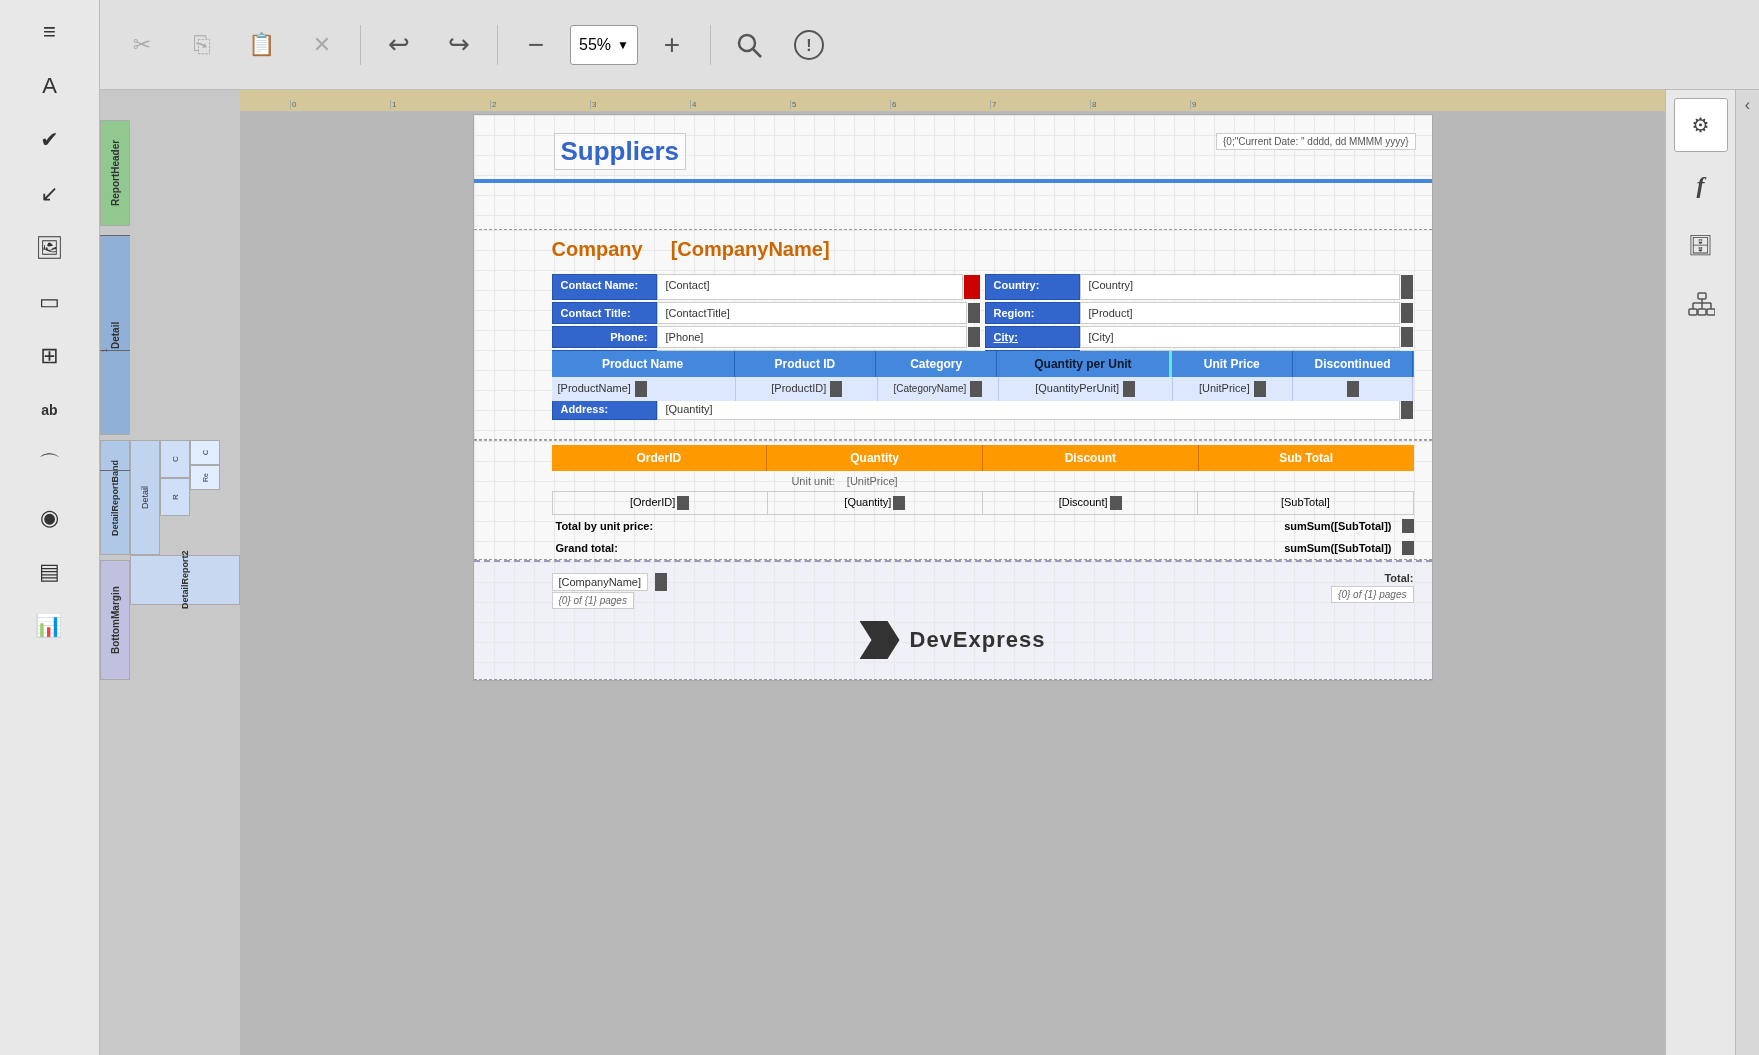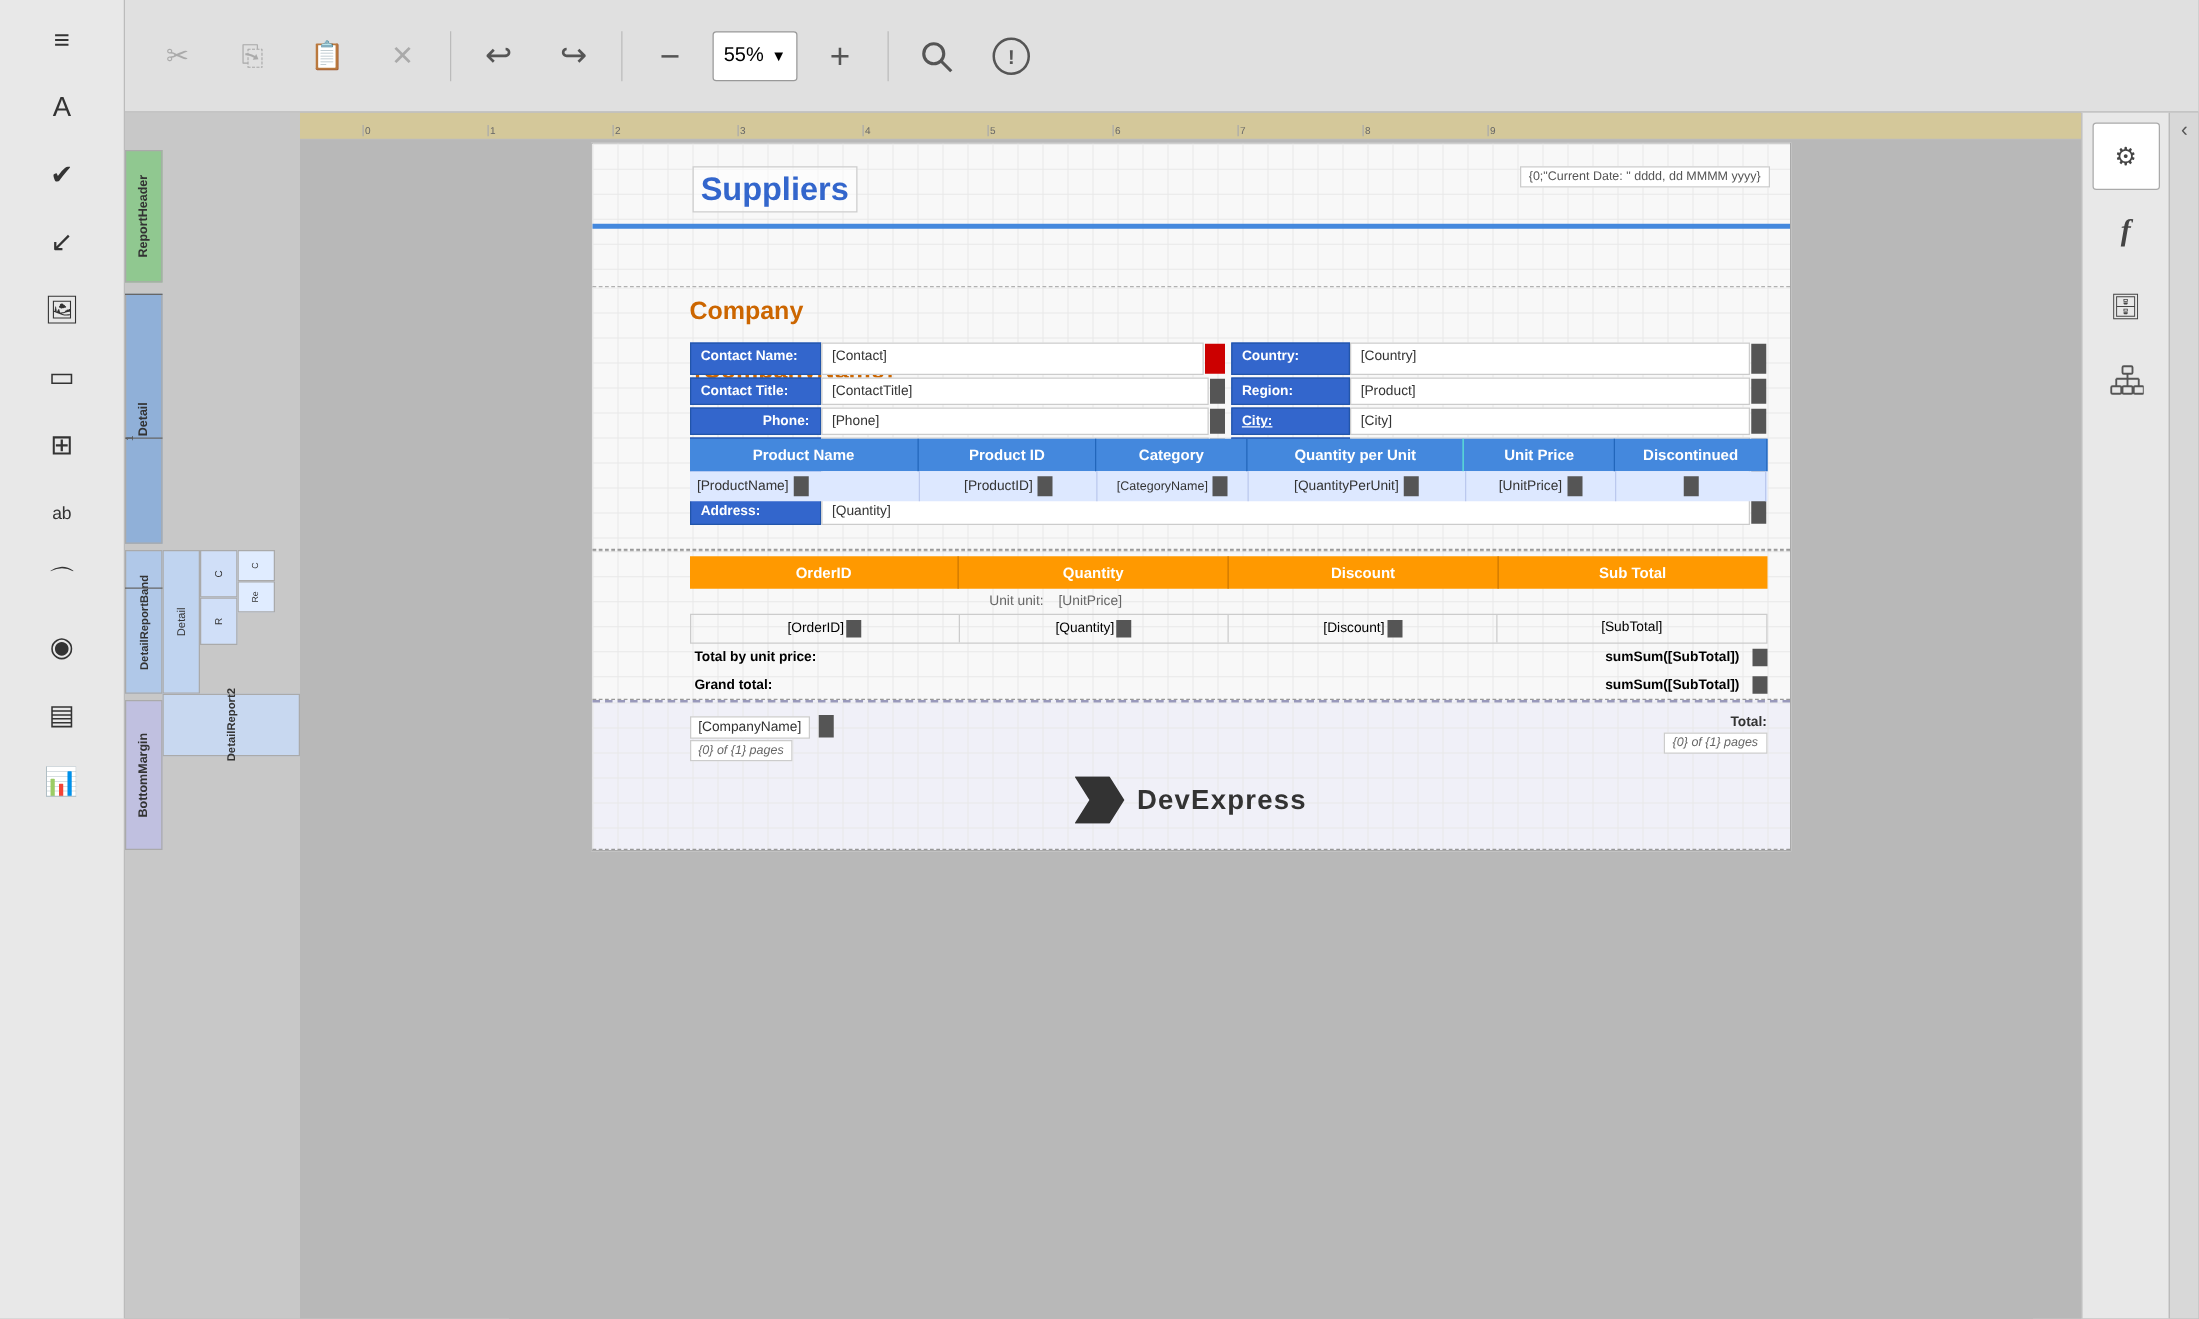--- a/index.html
+++ b/index.html
@@ -260,21 +260,21 @@
 <body>
 
 <div class="left-toolbar">
   <div class="tool-btn">≡</div>
   <div class="tool-btn">A</div>
   <div class="tool-btn">✔</div>
   <div class="tool-btn">↙</div>
   <div class="tool-btn">🖼</div>
   <div class="tool-btn">▭</div>
   <div class="tool-btn">⊞</div>
-  <div class="tool-btn" style="font-size:14px;font-weight:normal;">ab</div>
+  <div class="tool-btn" style="font-size:14px;font-weight:bold;">ab</div>
   <div class="tool-btn">⌒</div>
   <div class="tool-btn">◉</div>
   <div class="tool-btn">▤</div>
   <div class="tool-btn">📊</div>
 </div>
 
 <div class="main-area">
 
   <div class="top-toolbar">
     <div class="toolbar-btn disabled">✂</div>
@@ -369,21 +369,21 @@
 
           <span class="rpt-title" style="position:absolute;top:18px;left:80px;font-size:26px;color:#3366cc;font-weight:bold;border:1px solid #ccc;padding:2px 6px;background:rgba(255,255,255,0.5);">Suppliers</span>
 
           <div class="rpt-date" style="position:absolute;top:18px;right:16px;font-size:10px;color:#555;border:1px solid #ccc;padding:2px 6px;background:white;max-width:220px;">{0;"Current Date: " dddd, dd MMMM yyyy}</div>
 
           <div style="position:absolute;top:64px;left:0;right:0;height:4px;background:#4488dd;"></div>
         </div>
 
         <div class="band-content detail-content" style="position:relative;min-height:210px;background-image:linear-gradient(to right,#e8e8e8 1px,transparent 1px),linear-gradient(to bottom,#e8e8e8 1px,transparent 1px);background-size:20px 20px;background-color:#f8f8f8;">
 
-          <div style="position:absolute;top:8px;left:78px;display:flex;align-items:flex-start;gap:24px;flex-direction:column;">
+          <div style="position:absolute;top:8px;left:78px;display:flex;align-items:flex-end;gap:24px;">
             <span style="font-size:20px;color:#cc6600;font-weight:bold;">Company</span>
             <span style="font-size:20px;color:#cc6600;font-weight:bold;margin-left:4px;">[CompanyName]</span>
           </div>
 
           <div style="position:absolute;top:44px;left:78px;right:18px;">
 
             <div style="display:flex;gap:0;margin-bottom:2px;">
               <div style="display:flex;flex:1;">
                 <div class="field-label-box" style="background:#3366cc;color:white;font-size:11px;font-weight:bold;padding:4px 8px;min-width:105px;border:1px solid #2255aa;">Contact Name:</div>
                 <div class="field-val-box" style="font-size:11px;padding:4px 8px;border:1px solid #ccc;background:white;flex:1;min-width:80px;">[Contact]</div>
@@ -447,21 +447,21 @@
               <div class="field-val-box" style="font-size:11px;padding:4px 8px;border:1px solid #ccc;background:white;flex:1;">[Quantity]</div>
               <div style="width:12px;background:#555;margin:1px;flex-shrink:0;"></div>
             </div>
           </div>
 
           <div style="position:absolute;bottom:38px;left:78px;right:18px;">
             <div class="tbl-header" style="background:#4488dd;">
               <div class="tbl-header-cell" style="flex:1.6;font-size:12px;font-weight:bold;color:white;padding:6px 8px;border-right:1px solid #2266bb;text-align:center;">Product Name</div>
               <div class="tbl-header-cell" style="flex:1.2;font-size:12px;font-weight:bold;color:white;padding:6px 8px;border-right:1px solid #2266bb;text-align:center;">Product ID</div>
               <div class="tbl-header-cell" style="flex:1;font-size:12px;font-weight:bold;color:white;padding:6px 8px;border-right:1px solid #2266bb;text-align:center;">Category</div>
-              <div class="tbl-header-cell" style="flex:1.5;font-size:12px;font-weight:bold;color:#ffffff;padding:6px 8px;border-right:1px solid #5eead4;text-align:center;">Quantity per Unit</div>
+              <div class="tbl-header-cell" style="flex:1.5;font-size:12px;font-weight:bold;color:#0f172a;padding:6px 8px;border-right:3px solid #5eead4;text-align:center;">Quantity per Unit</div>
               <div class="tbl-header-cell" style="flex:1;font-size:12px;font-weight:bold;color:white;padding:6px 8px;border-right:1px solid #2266bb;text-align:center;">Unit Price</div>
               <div class="tbl-header-cell" style="flex:1;font-size:12px;font-weight:bold;color:white;padding:6px 8px;text-align:center;">Discontinued</div>
             </div>
             <div class="tbl-data-row" style="background:#dde8ff;">
               <div class="tbl-data-cell" style="flex:1.6;font-size:11px;padding:4px 6px;border-right:1px solid #bbc8ee;text-align:left;">[ProductName]<span style="display:inline-block;width:12px;height:16px;background:#555;margin-left:4px;vertical-align:middle;"></span></div>
               <div class="tbl-data-cell" style="flex:1.2;font-size:11px;padding:4px 6px;border-right:1px solid #bbc8ee;">[ProductID]<span style="display:inline-block;width:12px;height:16px;background:#555;margin-left:4px;vertical-align:middle;"></span></div>
               <div class="tbl-data-cell" style="flex:1;font-size:10px;padding:4px 6px;border-right:1px solid #bbc8ee;">[CategoryName]<span style="display:inline-block;width:12px;height:16px;background:#555;margin-left:4px;vertical-align:middle;"></span></div>
               <div class="tbl-data-cell" style="flex:1.5;font-size:11px;padding:4px 6px;border-right:1px solid #bbc8ee;">[QuantityPerUnit]<span style="display:inline-block;width:12px;height:16px;background:#555;margin-left:4px;vertical-align:middle;"></span></div>
               <div class="tbl-data-cell" style="flex:1;font-size:11px;padding:4px 6px;border-right:1px solid #bbc8ee;">[UnitPrice]<span style="display:inline-block;width:12px;height:16px;background:#555;margin-left:4px;vertical-align:middle;"></span></div>
               <div class="tbl-data-cell" style="flex:1;font-size:11px;padding:4px 6px;"><span style="display:inline-block;width:12px;height:16px;background:#555;vertical-align:middle;"></span></div>

